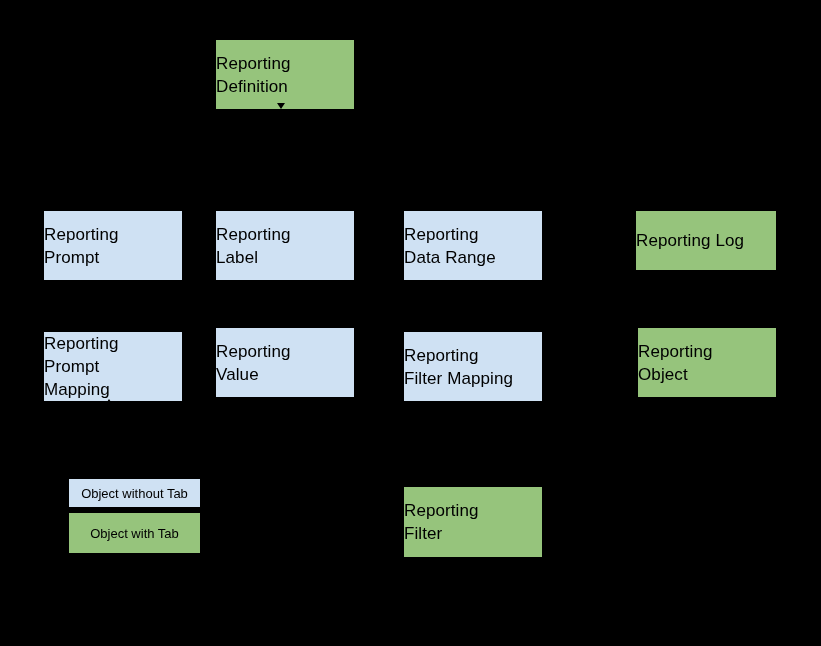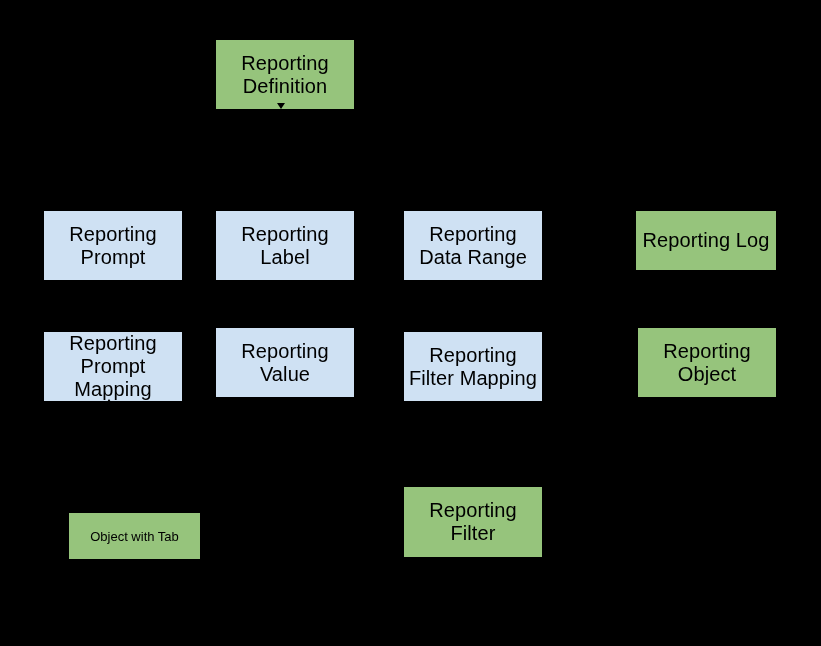--- a/index.html
+++ b/index.html
@@ -17,23 +17,23 @@
     height: 646px;
     background: #000000;
     overflow: hidden;
   }
   .node {
     position: absolute;
     box-sizing: border-box;
     display: flex;
     align-items: center;
     justify-content: center;
-    text-align: center;
+    text-align: left;
     color: #000000;
-    font-size: 20px;
+    font-size: 17px;
     line-height: 23px;
     letter-spacing: 0.1px;
     white-space: pre-line;
     overflow: visible;
   }
   .node .node-label {
     display: block;
     width: 150%;
   }
   .fill-blue { background: #cfe1f3; }
@@ -113,22 +113,25 @@
   <div class="node fill-green" style="left:638px; top:328px; width:138px; height:69px;">
     <span class="node-label">Reporting
 Object</span>
   </div>
 
   <div class="node fill-green" style="left:404px; top:487px; width:138px; height:70px;">
     <span class="node-label">Reporting
 Filter</span>
   </div>
 
+  <div class="legend-chip fill-blue" style="left:69px; top:479px; width:131px; height:28px;">
+    <span>Object without Tab</span>
+  </div>
 
-  <div class="legend-chip fill-green" style="left:69px; top:513px; width:131px; height:46px;">
+  <div class="legend-chip fill-green" style="left:69px; top:513px; width:131px; height:40px;">
     <span>Object with Tab</span>
   </div>
 
   <div class="arrow-stub arrow-down" style="left:277px; top:103px;"></div>
   <div class="arrow-stub arrow-down" style="left:698px; top:200px;"></div>
   <div class="arrow-stub arrow-down" style="left:277px; top:317px;"></div>
   <div class="arrow-stub arrow-up" style="left:105px; top:399px;"></div>
 
 </div>
 

